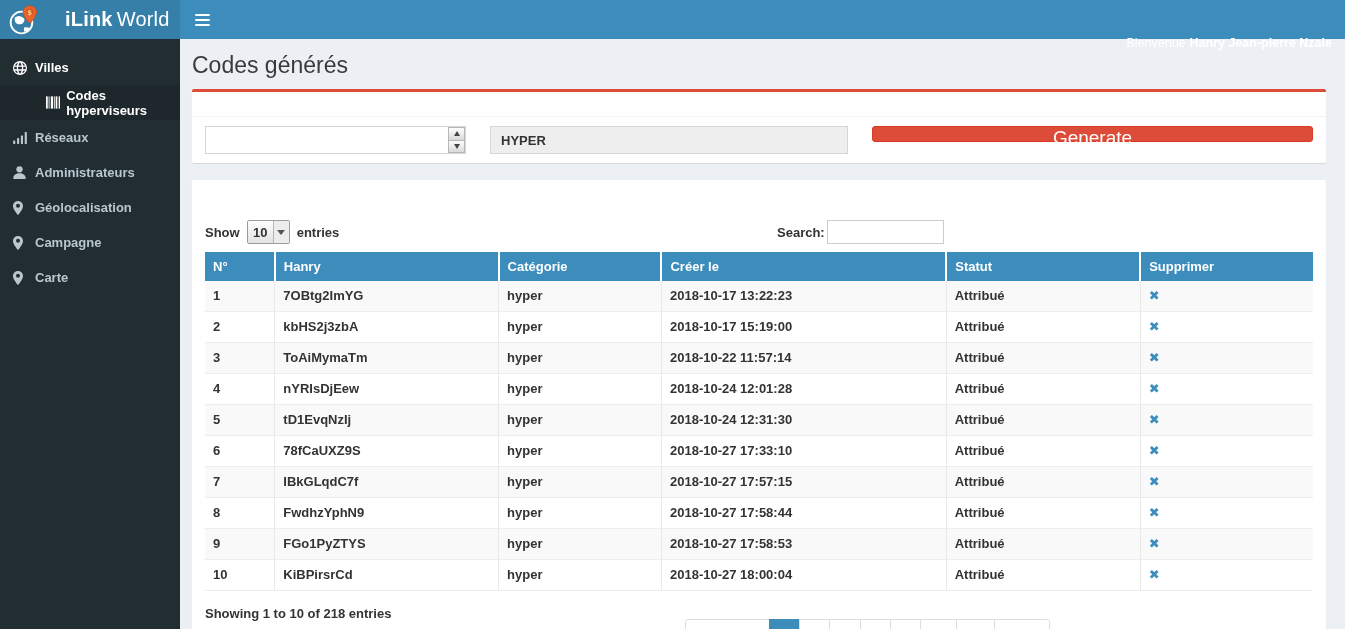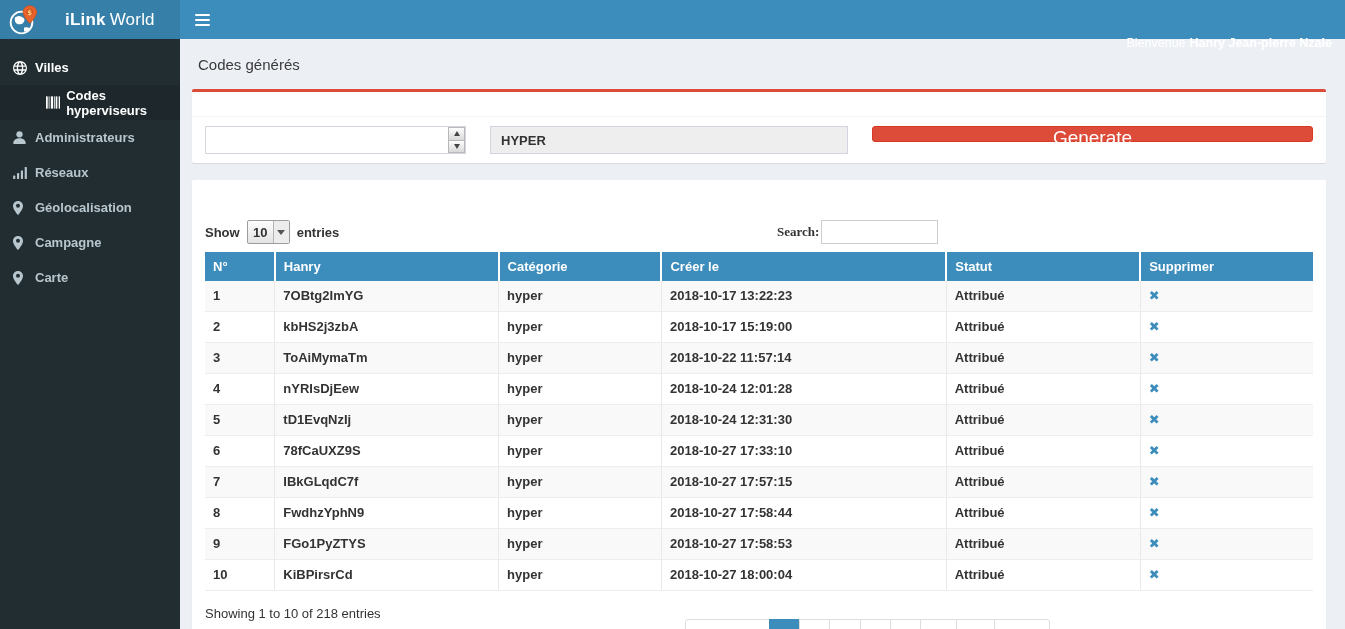--- a/index.html
+++ b/index.html
@@ -26,38 +26,38 @@
   
   .sidebar {
     position:fixed; left:0; top:0; bottom:0; width:180px;
     background:#222d32; z-index:30;
   }
   .logo {
     height:39px; background:#367fa9; display:flex; align-items:center;
     padding-left:9px; color:#fff;
   }
   .logo svg { width:30px; height:32px; }
-  .brand { font-size:17px; margin-left:26px; letter-spacing:.2px; }
+  .brand { font-size:20px; margin-left:26px; letter-spacing:.2px; }
   .brand .b { font-weight:700; }
   .brand .l { font-weight:300; margin-left:4px; }
   .nav { padding-top:11px; }
   .nav-item {
     height:35px; display:flex; align-items:center; padding-left:13px;
     color:#b8c7ce; cursor:pointer; font-weight:600; font-size:13px;
   }
   .nav-item .ico { width:22px; display:flex; align-items:center; }
   .nav-item svg { fill:currentColor; }
   .nav-item.bright { color:#fff; }
   .nav-item.active { color:#fff; background:#1e282c;padding-left:46px; }
 
   
   .content { margin-left:180px; padding:39px 19px 0 12px; }
   .page-title {
-    font-size:15px; font-weight:500; color:#3a3a3a;
-    margin:13px 6px 11px; line-height:26px;
+    font-size:23px; font-weight:500; color:#3a3a3a;
+    margin:13px 0 11px; line-height:26px;
   }
   .box {
     background:#fff; border-radius:2px;
     box-shadow:0 1px 1px rgba(0,0,0,.1);
   }
   .box-danger { border-top:3px solid #dd4b39; margin-bottom:17px; }
   .box-head { height:25px; border-bottom:1px solid #f4f4f4; }
   .box-body { padding:9px 13px; }
 
   .form-row { display:flex; gap:24px; }
@@ -97,21 +97,21 @@
     background:linear-gradient(#fdfdfd,#e3e3e3); display:flex; align-items:center;
     cursor:pointer; font-weight:600;
   }
   .fake-select .val { flex:1; text-align:center; }
   .fake-select .arrow-box {
     width:16px; align-self:stretch; border-left:1px solid #b5b5b5;
     display:flex; align-items:center; justify-content:center; background:#ececec;
   }
   .sel-tri { width:0; height:0; border-left:4px solid transparent; border-right:4px solid transparent; border-top:5px solid #555; }
   .dt-search {
-    position:absolute; left:572px; top:0; display:flex; align-items:center; font-weight:700;font-family:Liberation Serif, serif;
+    position:absolute; left:572px; top:0; display:flex; align-items:center; font-weight:700;
   }
   .dt-search input {
     width:117px; height:24px; margin-left:2px; border:1px solid #ccc;
     font:inherit; padding:0 6px; outline:none; background:#fff;
   }
 
   table.dt { width:100%; border-collapse:collapse; table-layout:fixed; }
   .dt thead th {
     background:#3c8dbc; color:#fff; text-align:left; font-weight:700;
     font-size:13px; padding:7px 8px; border-right:2px solid #fff;
@@ -120,21 +120,21 @@
   .dt tbody td {
     padding:8px 8px; font-weight:600; color:#333; line-height:14px;
     border-right:1px solid #e9e9e9; border-bottom:1px solid #ededed;
   }
   .dt tbody td:last-child { border-right:none; }
   .dt tbody tr:nth-child(odd) { background:#f9f9f9; }
   .dt tbody tr:nth-child(even) { background:#fff; }
   .del-x { color:#3c8dbc; font-weight:700; font-size:13px; cursor:pointer; }
 
   .dt-footer { position:relative; height:70px; }
-  .showing { padding-top:15px; font-weight:400; color:#333; }
+  .showing { padding-top:15px; font-weight:700; color:#333; }
   .pagination {
     position:absolute; left:481px; top:28px; display:flex; list-style:none;
   }
   .pagination li a {
     display:block; padding:6px 11px; border:1px solid #ddd; background:#fff;
     color:#33689c; font-weight:600; text-decoration:none; margin-left:-1px;
   }
   .pagination li:first-child a { border-radius:3px 0 0 3px; color:#777; padding:6px 14px; }
   .pagination li:last-child a { border-radius:0 3px 3px 0; padding:6px 13px; }
   .pagination li.ellip a { color:#777; }
@@ -172,37 +172,37 @@
             <rect x="5.5" y="0" width="2.5" height="14"></rect>
             <rect x="9" y="0" width="1" height="14"></rect>
             <rect x="11" y="0" width="2" height="14"></rect>
             <rect x="14.5" y="0" width="1.5" height="14"></rect>
           </svg>
       </span>
       <span>Codes hyperviseurs</span>
     </div>
     <div class="nav-item">
       <span class="ico">
-        <svg width="13" height="13" viewBox="0 0 14 14">
-            <circle cx="7" cy="3.6" r="3.4"></circle>
-            <path d="M7 7.8c-3.8 0-6.4 2.1-6.8 5.2-.1.6.3 1 .9 1h11.8c.6 0 1-.4.9-1-.4-3.1-3-5.2-6.8-5.2z"></path>
-          </svg>
-      </span>
-      <span>Administrateurs</span>
-    </div>
-    <div class="nav-item">
-      <span class="ico">
         <svg width="14" height="12" viewBox="0 0 16 14">
             <rect x="0" y="10" width="2.5" height="4" rx="0.5"></rect>
             <rect x="4.5" y="7" width="2.5" height="7" rx="0.5"></rect>
             <rect x="9" y="4" width="2.5" height="10" rx="0.5"></rect>
             <rect x="13.5" y="0" width="2.5" height="14" rx="0.5"></rect>
           </svg>
       </span>
       <span>Réseaux</span>
+    </div>
+    <div class="nav-item">
+      <span class="ico">
+        <svg width="13" height="13" viewBox="0 0 14 14">
+            <circle cx="7" cy="3.6" r="3.4"></circle>
+            <path d="M7 7.8c-3.8 0-6.4 2.1-6.8 5.2-.1.6.3 1 .9 1h11.8c.6 0 1-.4.9-1-.4-3.1-3-5.2-6.8-5.2z"></path>
+          </svg>
+      </span>
+      <span>Administrateurs</span>
     </div>
     <div class="nav-item">
       <span class="ico">
         <svg width="10" height="14" viewBox="0 0 10 14">
             <path d="M5 0C2.2 0 0 2.2 0 4.9 0 8.4 5 14 5 14s5-5.6 5-9.1C10 2.2 7.8 0 5 0zm0 6.8a2 2 0 1 1 0-4 2 2 0 0 1 0 4z"></path>
           </svg>
       </span>
       <span>Géolocalisation</span>
     </div>
     <div class="nav-item">

